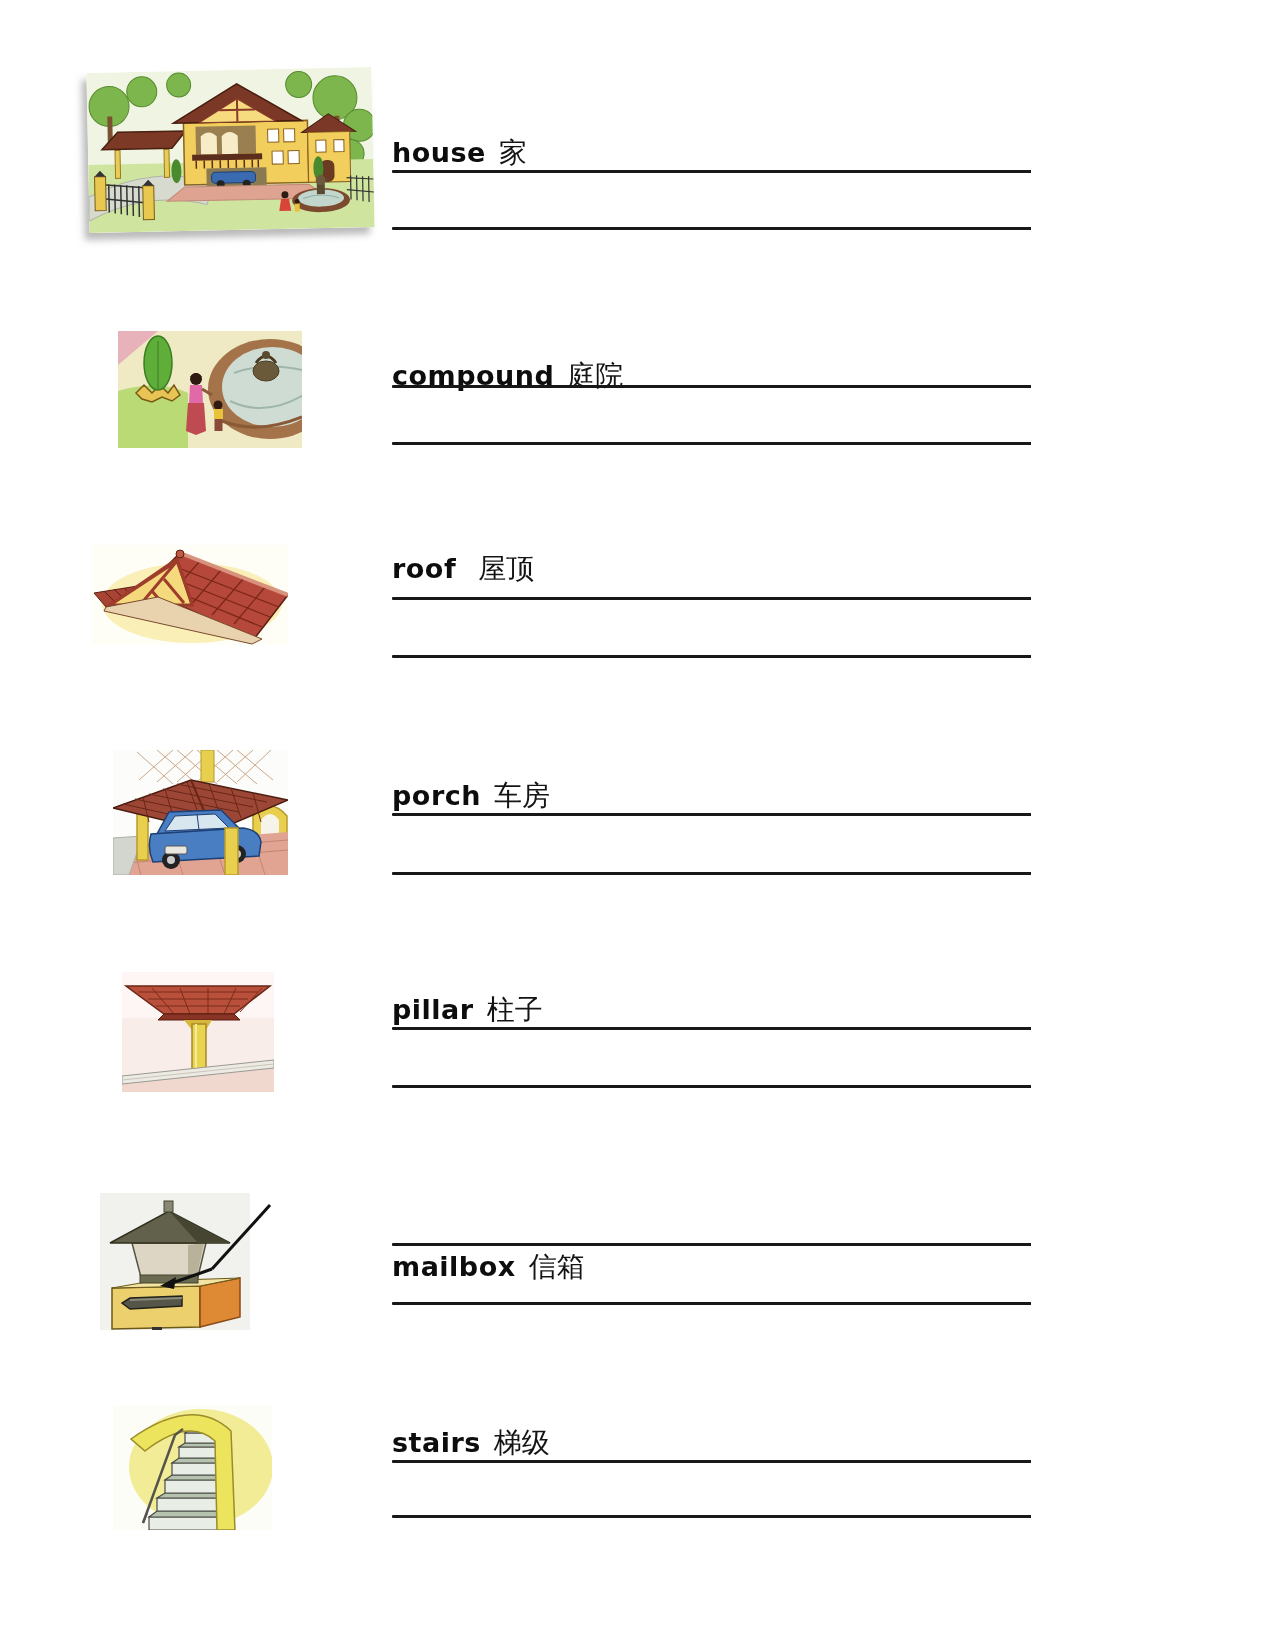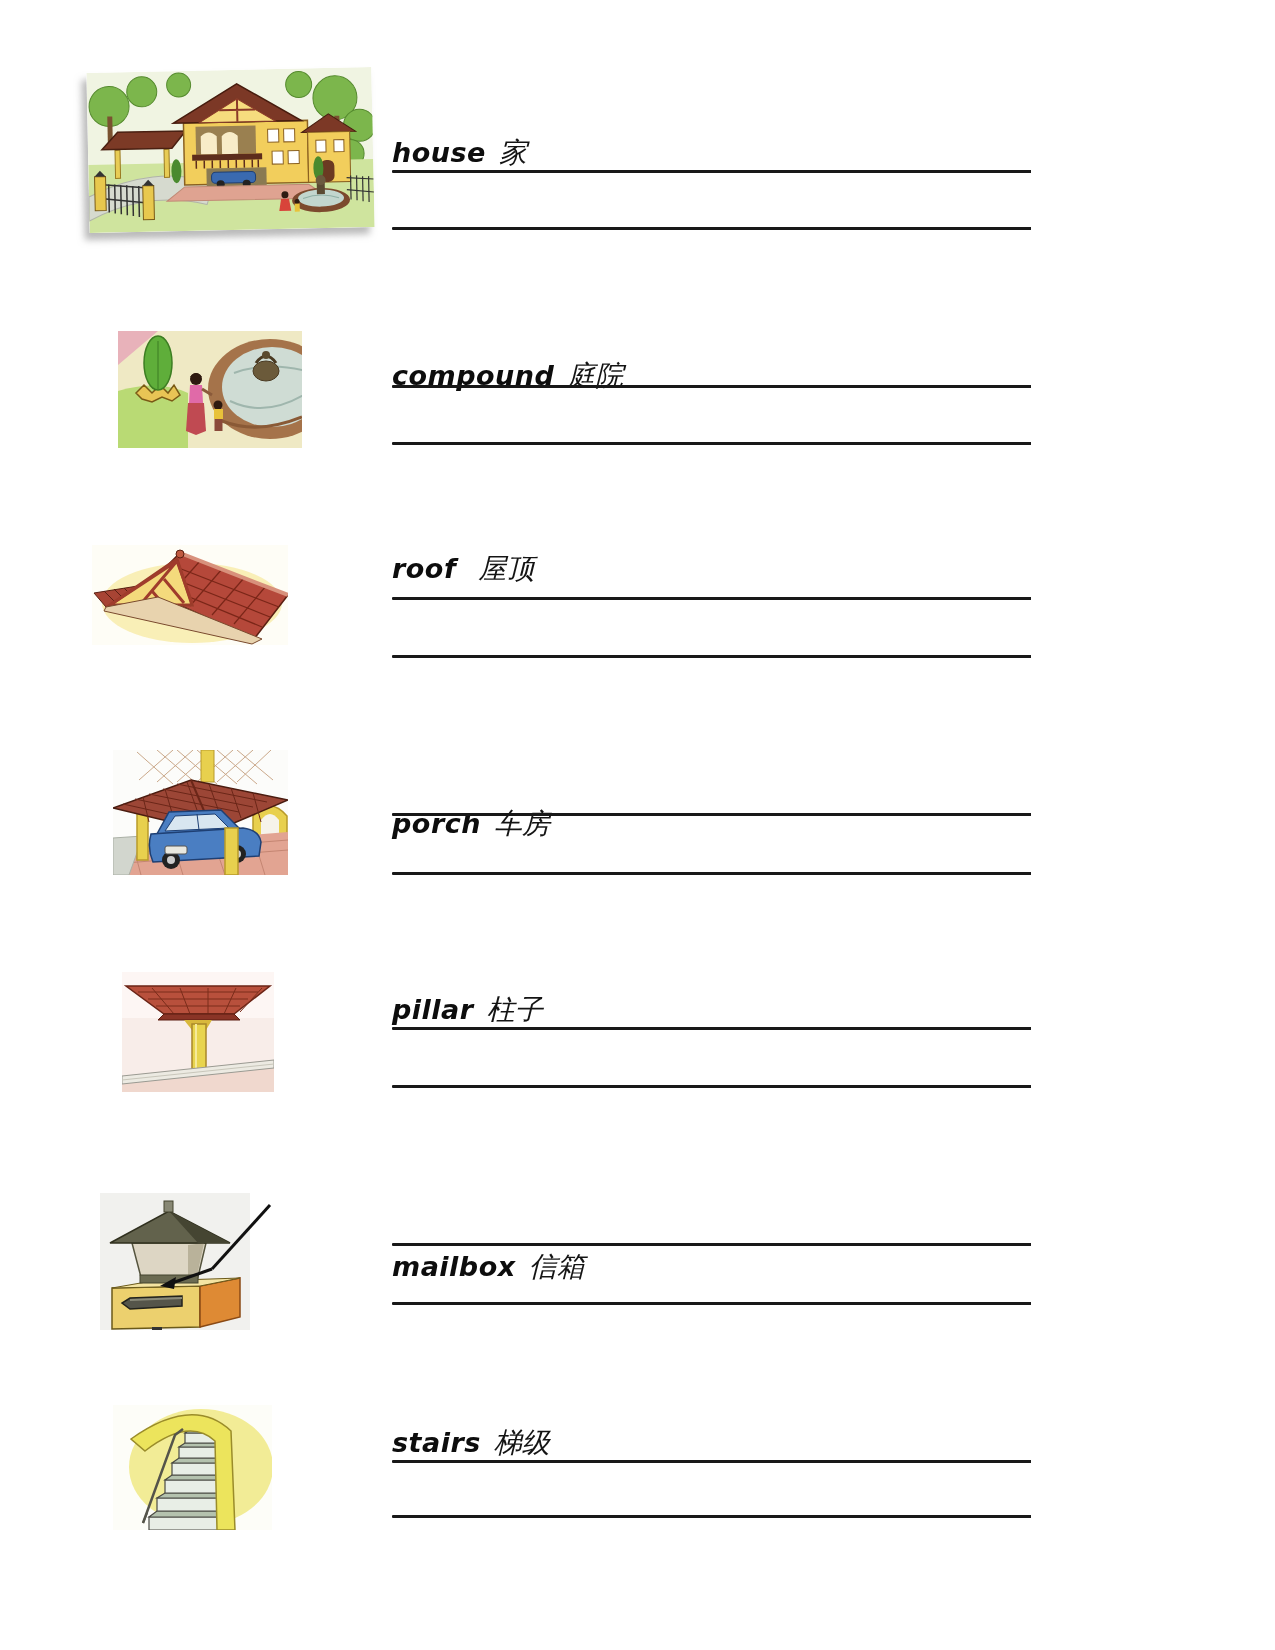--- a/index.html
+++ b/index.html
@@ -1,17 +1,17 @@
 <!DOCTYPE html>
 <html><head>
 <meta charset="utf-8">
 <style>
   html,body{margin:0;padding:0;background:#ffffff;}
   .page{position:relative;width:1031px;height:1650px;background:#ffffff;overflow:hidden;
-        font-family:"DejaVu Sans",sans-serif;font-style:italic;}
+        font-family:"DejaVu Sans",sans-serif;}
   .pic{position:absolute;}
   .pic svg{display:block;width:100%;height:100%;}
   .tilt{transform:rotate(-1.2deg);box-shadow:-5px 7px 7px rgba(130,130,130,.55);background:#fff;}
   .label{position:absolute;left:392px;height:38px;display:flex;align-items:baseline;gap:13px;white-space:nowrap;}
   .en{font-family:"DejaVu Sans",sans-serif;font-weight:700;font-size:27px;color:#0d0d0d;letter-spacing:.5px;}
   .zh{font-family:"DejaVu Serif",serif;font-weight:400;font-size:28px;color:#141414;}
   .wline{position:absolute;left:392px;width:711px;height:3px;background:#181818;border-radius:1px;}
 </style>
 </head>
 <body>
@@ -250,21 +250,21 @@
           <path d="M38,84 L130,78 Q146,80 148,92 L146,106 L40,112 Q34,98 38,84 Z" fill="#4a7ec2" stroke="#1e3f73" stroke-width="1.5"></path>
           <circle cx="58" cy="110" r="9" fill="#222"></circle>
             <circle cx="58" cy="110" r="4" fill="#ccc"></circle>
           <circle cx="124" cy="104" r="9" fill="#222"></circle>
             <circle cx="124" cy="104" r="4" fill="#ccc"></circle>
           <rect x="52" y="96" width="22" height="8" rx="2" fill="#e8e8e0" stroke="#555"></rect>
         </g>
         <rect x="112" y="78" width="13" height="47" fill="#e8d04e" stroke="#b89a2a" stroke-width="1.5"></rect>
       </svg>
     </div>
-    <div class="label" style="top:805px;justify-content:center;">
+    <div class="label" style="top:777px;justify-content:center;">
       <span class="en">porch</span>
       <span class="zh">车房</span>
     </div>
     <div class="wline" style="top:813px;"></div>
     <div class="wline" style="top:872px;"></div>
   </section>
 
   <section>
     <div class="pic" style="left:122px;top:972px;width:152px;height:120px;">
       <svg viewBox="0 0 152 120" xmlns="http://www.w3.org/2000/svg">

